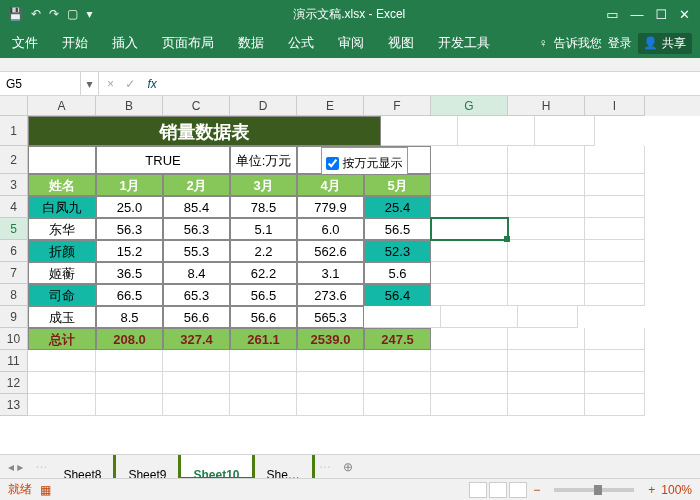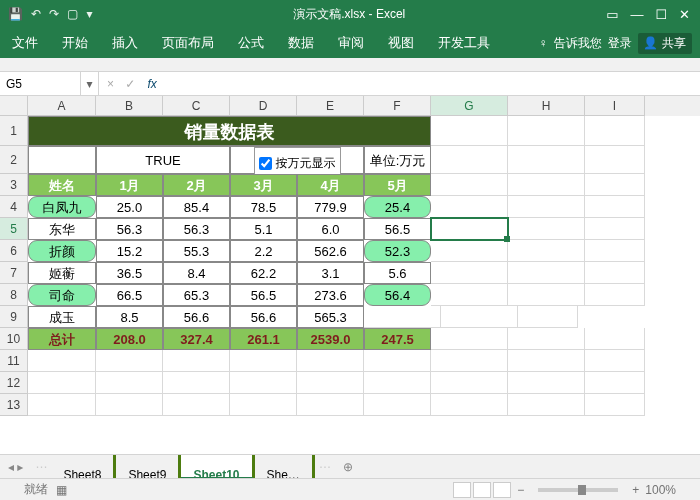--- a/index.html
+++ b/index.html
@@ -37,37 +37,37 @@
 .row { display: flex; height: 22px; font-size: 13px; }
 .rh { width: 28px; background: #f0f0f0; border-right: 1px solid #ccc; border-bottom: 1px solid #ccc; text-align: center; line-height: 22px; font-size: 12px; color: #444; }
 .rh.active { background: #d6ecdf; color: #247c4a; }
 .cell { border-right: 1px solid #d9d9d9; border-bottom: 1px solid #d9d9d9; line-height: 22px; text-align: center; background: #fff; }
 
 .row.tallT { height: 30px; } .row.tallT .rh, .row.tallT .cell { line-height: 30px; }
 .row.tall2 { height: 28px; } .row.tall2 .rh, .row.tall2 .cell { line-height: 28px; }
 
 .titleCell { background: #3b5b1e; color: #fff; font-weight: bold; font-size: 18px; border: 1px solid #888; }
 .hdrGreen { background: #87c659; color: #fff; font-weight: bold; border: 1px solid #888; }
-.odd { background: #86efac; border-radius: 9px; }
+.odd { background: #14b8a6; }
 .dcell { border: 1px solid #888; }
 .totalRow { background: #87c659; color: #7f1d1d; font-weight: bold; }
 
 .cbwrap { display: inline-flex; align-items: center; gap: 4px; font-size: 12px; border: 1px solid #999; padding: 1px 4px; background: #fff; }
 .cbwrap input { width: 13px; height: 13px; }
 
 .selCell { outline: 2px solid #247c4a; outline-offset: -1px; position: relative; }
 .selCell::after { content: ""; position: absolute; right: -3px; bottom: -3px; width: 6px; height: 6px; background: #247c4a; }
 
 .sheet-tabs { position: absolute; bottom: 22px; left: 0; right: 0; height: 24px; background: #f1f1f1; border-top: 1px solid #d4d4d4; display: flex; align-items: center; font-size: 12px; }
 .st-nav { padding: 0 8px; color: #888; }
 .stab { padding: 8px 12px; height: 24px; line-height: 24px; border-right: 3px solid #4d7c0f; background: #f1f1f1; cursor: pointer; }
 .stab.active { background: #fff; border-bottom: 2px solid #247c4a; color: #247c4a; font-weight: bold; }
 .st-add { padding: 0 8px; color: #888; }
 
-.statusbar { position: absolute; bottom: 0; left: 0; right: 0; height: 22px; background: #f1f1f1; border-top: 1px solid #d4d4d4; display: flex; align-items: center; font-size: 12px; color: #737373; padding: 0 24px; }
+.statusbar { position: absolute; bottom: 0; left: 0; right: 0; height: 22px; background: #f1f1f1; border-top: 1px solid #d4d4d4; display: flex; align-items: center; font-size: 12px; color: #c2410c; padding: 0 8px; }
 .statusbar .sp { flex: 1; }
 .view-btns { display: flex; gap: 2px; }
 .vb { width: 18px; height: 16px; border: 1px solid #ccc; background: #fff; }
 .zoom-slider { width: 80px; height: 4px; background: #ccc; margin: 0 8px; position: relative; }
 .zoom-slider::after { content: ""; position: absolute; left: 50%; top: -3px; width: 8px; height: 10px; background: #888; }
 </style>
 </head>
 <body>
 
 <div class="titlebar">
@@ -85,22 +85,22 @@
     <span>☐</span>
     <span>✕</span>
   </div>
 </div>
 
 <div class="ribbon-tabs">
   <div class="tab">文件</div>
   <div class="tab">开始</div>
   <div class="tab">插入</div>
   <div class="tab">页面布局</div>
+  <div class="tab">数据</div>
   <div class="tab">公式</div>
-  <div class="tab">数据</div>
   <div class="tab">审阅</div>
   <div class="tab">视图</div>
   <div class="tab">开发工具</div>
   <div class="spacer"></div>
   <div class="right">
     <span>♀</span>
     <span>告诉我您</span>
     <span>登录</span>
     <span class="share">
       <span>👤</span>
@@ -128,37 +128,37 @@
     <div class="ch cE">E</div>
     <div class="ch cF">F</div>
     <div class="ch cG active">G</div>
     <div class="ch cH">H</div>
     <div class="ch cI">I</div>
   </div>
   <div class="rows">
 
     <div class="row tallT">
       <div class="rh">1</div>
-      <div class="cell titleCell" style="width:403px">销量数据表</div>
+      <div class="cell titleCell" style="width:353px">销量数据表</div>
       <div class="cell cG"></div>
         <div class="cell cH"></div>
         <div class="cell cI"></div>
     </div>
 
     <div class="row tall2">
       <div class="rh">2</div>
       <div class="cell dcell cA"></div>
       <div class="cell dcell" style="width:134px">TRUE</div>
+      <div class="cell dcell cF">单位:万元</div>
       <div class="cell dcell" style="width:134px">
         <span class="cbwrap">
             <input type="checkbox" checked="" style="">
             <span>按万元显示</span>
           </span>
       </div>
-      <div class="cell dcell cF">单位:万元</div>
       <div class="cell cG"></div>
         <div class="cell cH"></div>
         <div class="cell cI"></div>
     </div>
 
     <div class="row">
       <div class="rh">3</div>
       <div class="cell hdrGreen dcell cA">姓名</div>
       <div class="cell hdrGreen dcell cB">1月</div>
       <div class="cell hdrGreen dcell cC">2月</div>

